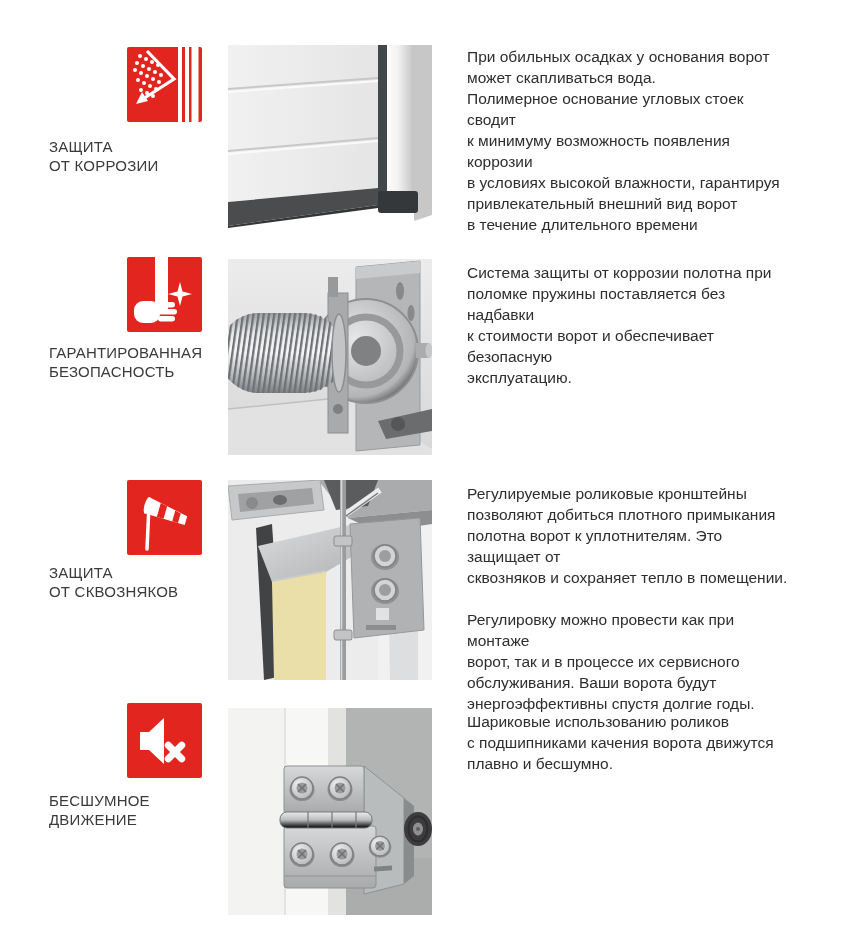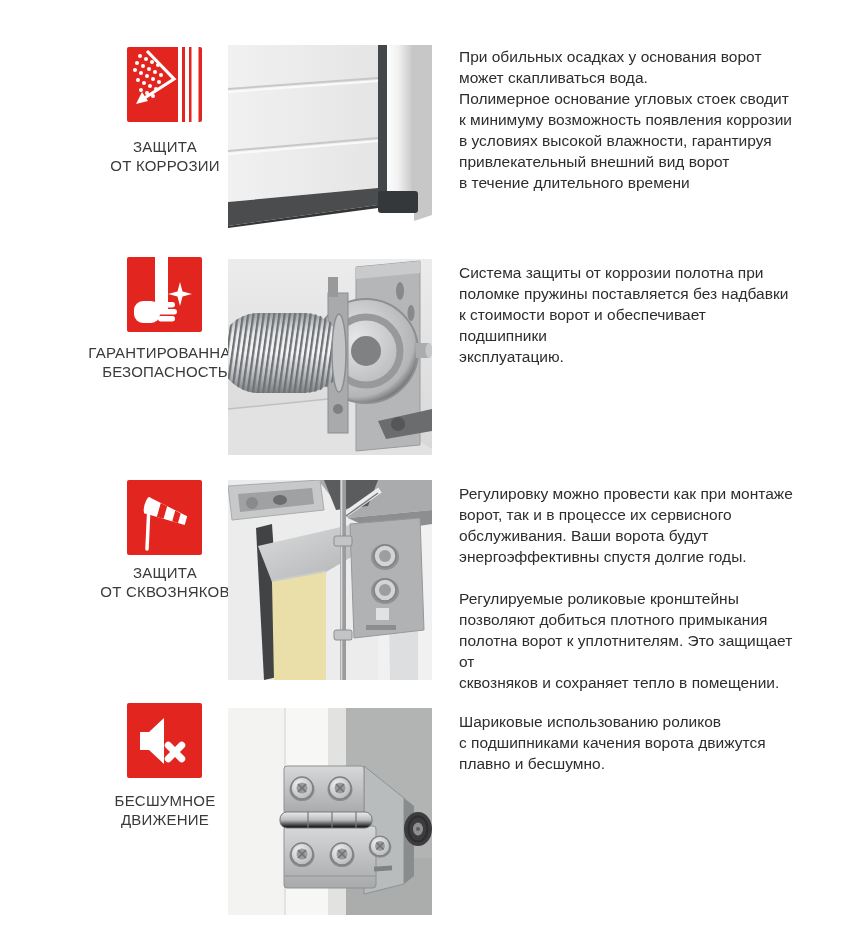--- a/index.html
+++ b/index.html
@@ -14,39 +14,39 @@
   #s2{top:255px;height:212px}
   #s3{top:477px;height:212px}
   #s4{top:702px;height:218px}
 
   .icon-box{position:absolute;left:127px;width:75px;height:75px;}
   .icon-box svg{display:block;width:75px;height:75px;}
   #s1 .icon-box{top:2px} #s2 .icon-box{top:2px}
   #s3 .icon-box{top:3px} #s4 .icon-box{top:1px}
 
   .icon-label{
-    position:absolute;left:35px;width:260px;text-align:center;
+    position:absolute;left:49px;width:260px;text-align:left;
     font-size:15px;line-height:19px;color:var(--label-color,#3a3a3a);
     white-space:pre-line;letter-spacing:.2px;
   }
   #s1 .icon-label{top:92px} #s2 .icon-label{top:88px}
   #s3 .icon-label{top:86px} #s4 .icon-label{top:89px}
 
   .photo{position:absolute;left:228px;width:204px;margin:0;}
   .photo svg{display:block;width:204px;}
   #s1 .photo{top:0} #s2 .photo{top:4px}
   #s3 .photo{top:3px} #s4 .photo{top:6px}
 
   .feature-text{
     position:absolute;left:455px;width:345px;
     font-size:15.5px;line-height:21px;color:var(--text-color,#2d2d2d);
   }
   #s1 .feature-text{top:1px} #s2 .feature-text{top:7px}
   #s3 .feature-text{top:6px} #s4 .feature-text{top:9px}
-  .feature-text p{margin:0 4px 21px;white-space:pre-line;}
+  .feature-text p{margin:0 12px 21px;white-space:pre-line;}
   .feature-text p:last-child{margin-bottom:0;}
   .feature-text .b{font-weight:normal;}
 </style>
 </head>
 <body>
 
 <div class="page">
 
   <section class="feature" id="s1">
     <div class="icon-box" aria-label="rain-corrosion-protection-icon">
@@ -179,21 +179,21 @@
         <circle cx="110" cy="150" r="5" fill="#7d7f81"></circle>
         <rect x="-8" y="54" width="122" height="80" rx="38" fill="url(#p2spring)"></rect>
         <rect x="-8" y="52" width="122" height="84" clip-path="url(#coilClip)" fill="url(#coil)"></rect>
         <ellipse cx="111" cy="94" rx="7" ry="39" fill="#c2c4c6" stroke="#8b8d8f" stroke-width="1.5"></ellipse>
         <rect x="100" y="18" width="10" height="20" fill="#97999b"></rect>
       </svg>
     </figure>
     <div class="feature-text">
         <p><span class="b">Система защиты от коррозии полотна</span><span> при
 поломке пружины поставляется без надбавки
-к стоимости ворот и обеспечивает подшипники
+к стоимости ворот и обеспечивает безопасную
 эксплуатацию.</span></p>
       </div>
   </section>
 
   <section class="feature" id="s3">
     <div class="icon-box" aria-label="windsock-draft-protection-icon">
       <svg viewBox="0 0 75 75">
         <rect width="75" height="75" rx="2" fill="var(--red)"></rect>
         <line x1="20" y1="69" x2="22" y2="25" stroke="#fff" stroke-width="3.5" stroke-linecap="round"></line>
         <g transform="translate(22,17) rotate(16)">
@@ -239,28 +239,28 @@
         <circle cx="157" cy="110" r="6" fill="#9c9ea0"></circle>
         <rect x="148" y="128" width="13" height="12" fill="#e2e2e2"></rect>
         <rect x="138" y="145" width="30" height="5" fill="#8b8d8f"></rect>
         <rect x="112" y="0" width="6" height="200" fill="#9a9c9e"></rect>
         <line x1="113.5" y1="0" x2="113.5" y2="200" stroke="#d7d9da" stroke-width="1.6"></line>
         <rect x="106" y="56" width="18" height="10" rx="2" fill="#c2c4c6" stroke="#8b8d8f" stroke-width="1"></rect>
         <rect x="106" y="150" width="18" height="10" rx="2" fill="#c2c4c6" stroke="#8b8d8f" stroke-width="1"></rect>
       </svg>
     </figure>
     <div class="feature-text">
+        <p><span class="b">Регулируемые роликовые кронштейны</span><span>
+позволяют добиться плотного примыкания
+полотна ворот к уплотнителям. Это защищает от
+сквозняков и сохраняет тепло в помещении.</span></p>
         <p><span>Регулировку можно провести как при монтаже
 ворот, так и в процессе их сервисного
 обслуживания. Ваши ворота будут
 энергоэффективны спустя долгие годы.</span></p>
-        <p><span class="b">Регулируемые роликовые кронштейны</span><span>
-позволяют добиться плотного примыкания
-полотна ворот к уплотнителям. Это защищает от
-сквозняков и сохраняет тепло в помещении.</span></p>
       </div>
   </section>
 
   <section class="feature" id="s4">
     <div class="icon-box" aria-label="muted-speaker-icon">
       <svg viewBox="0 0 75 75">
         <rect width="75" height="75" rx="2" fill="var(--red)"></rect>
         <polygon points="13,29 22,29 37,15 37,61 22,47 13,47" fill="#fff"></polygon>
         <g transform="translate(48,49)">
           <rect x="-13" y="-3.5" width="26" height="7" rx="3.5" fill="#fff" transform="rotate(45)"></rect>

